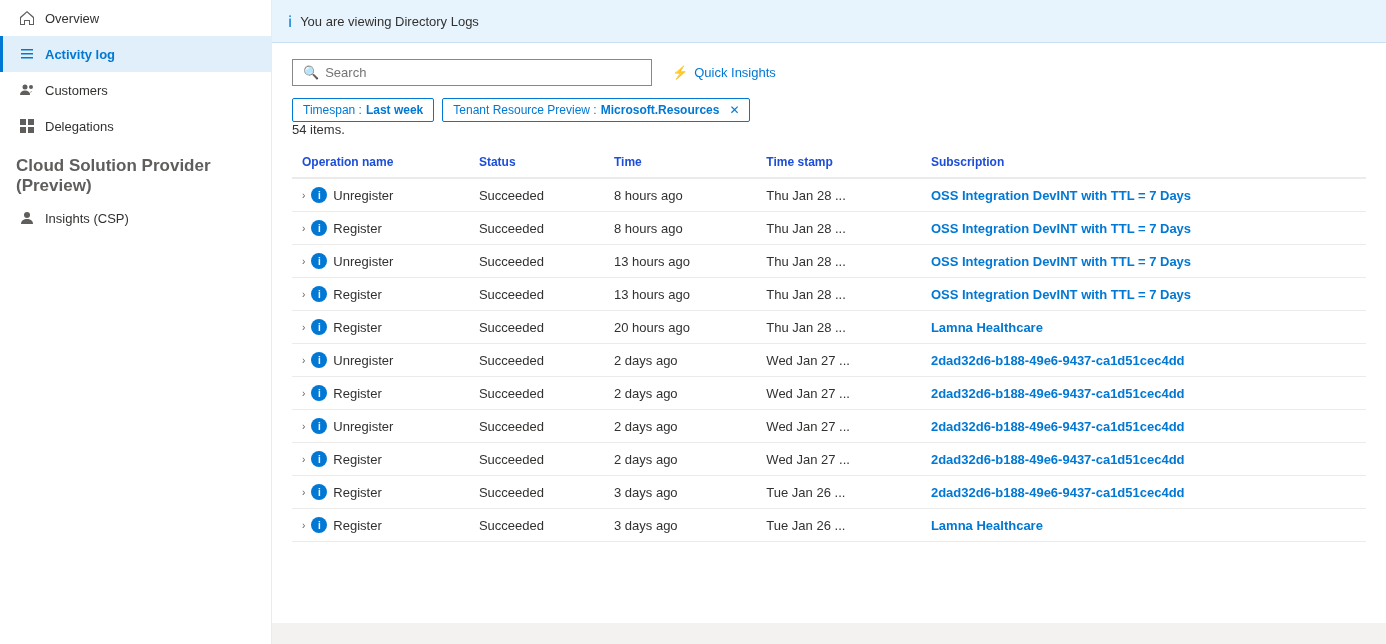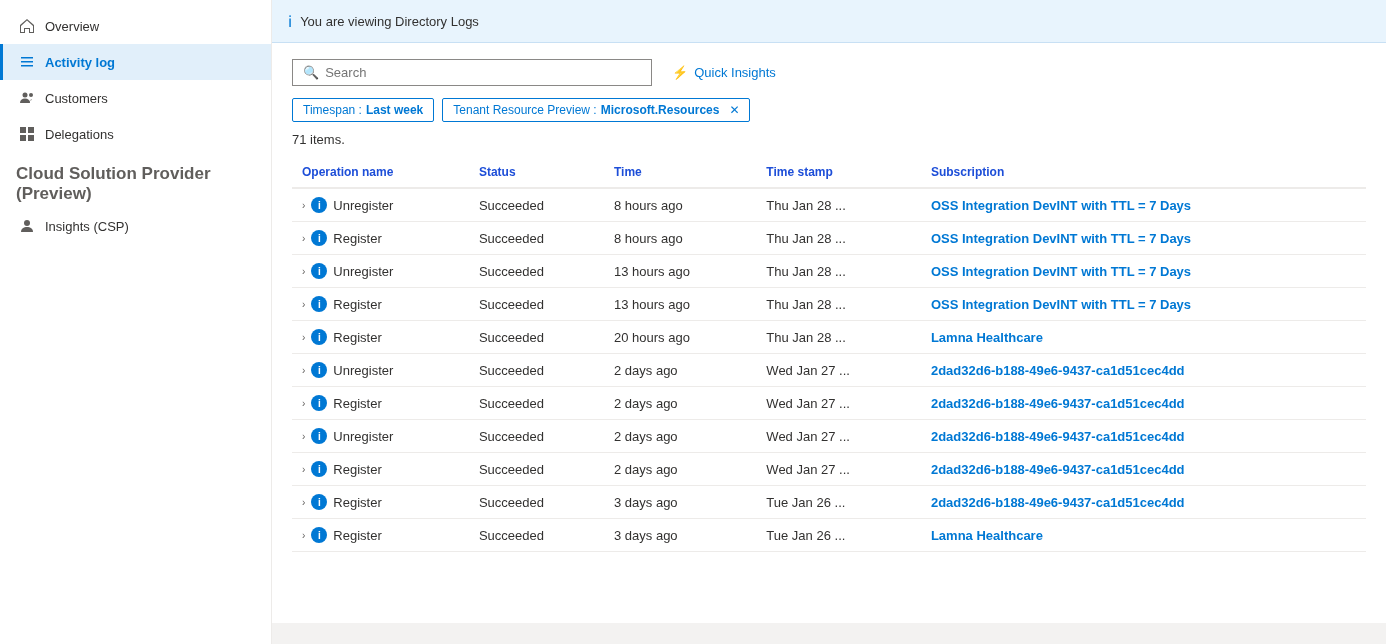--- a/index.html
+++ b/index.html
@@ -4,21 +4,21 @@
   <style>
     * { box-sizing: border-box; margin: 0; padding: 0; }
     body { font-family: 'Segoe UI', Arial, sans-serif; font-size: 13px; background: #f3f2f1; display: flex; height: 644px; overflow: hidden; }
 
     
     .sidebar {
       width: 272px;
       background: #fff;
       border-right: 1px solid #edebe9;
       flex-shrink: 0;
-      padding-top: 8px;
+      padding-top: 0;
     }
     .sidebar-item {
       display: flex;
       align-items: center;
       padding: 10px 16px;
       cursor: pointer;
       color: #323130;
       font-size: 13px;
       gap: 10px;
       border-left: 3px solid transparent;
@@ -113,21 +113,20 @@
       cursor: pointer;
       font-size: 13px;
       padding: 6px 8px;
     }
 
     
     .filter-row {
       display: flex;
       align-items: center;
       gap: 8px;
-      margin-bottom: 10px;
     }
     .filter-tag {
       display: flex;
       align-items: center;
       border: 1px solid #0078d4;
       color: #0078d4;
       padding: 4px 10px;
       font-size: 12px;
       background: #fff;
       border-radius: 2px;
@@ -270,21 +269,21 @@
         <span>Timespan : </span>
           <span class="tag-bold">Last week</span>
       </div>
       <div class="filter-tag">
         <span>Tenant Resource Preview : </span>
           <span class="tag-bold">Microsoft.Resources</span>
         <span style="margin-left:6px; font-size:12px; color:#0078d4;">✕</span>
       </div>
     </div>
 
-    <div class="items-count">71 items.</div>
+    <div class="items-count">54 items.</div>
 
     <table class="data-table">
       <thead>
         <tr>
           <th>Operation name</th>
           <th>Status</th>
           <th>Time</th>
           <th>Time stamp</th>
           <th>Subscription</th>
         </tr>

